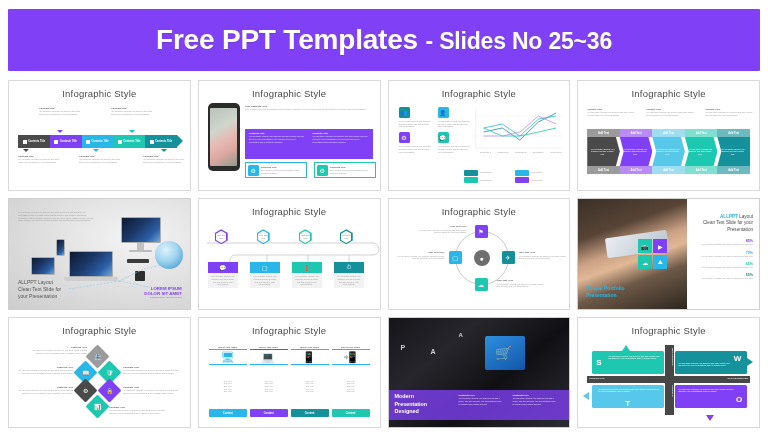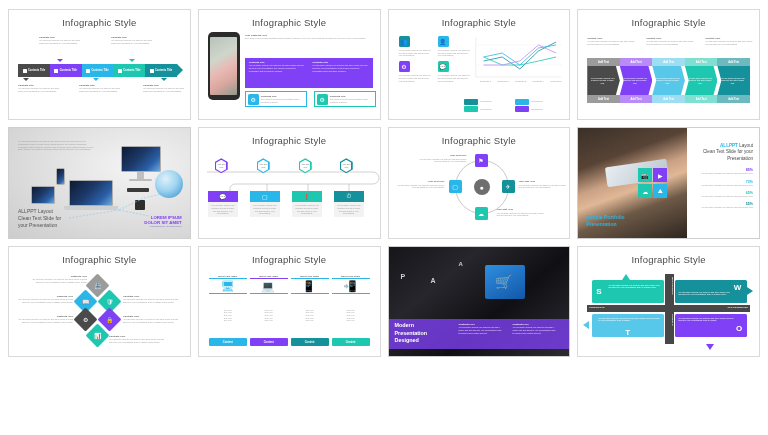--- a/index.html
+++ b/index.html
@@ -99,20 +99,26 @@
   .swot-letter { font-size:8px; font-weight:bold; color:#fff; }
   .axis-v { position:absolute; background:#474747; }
   .axis-h { position:absolute; background:#474747; }
   .axis-txt { color:#fff; font-size:2.2px; font-weight:bold; letter-spacing:.2px; }
 </style>
 </head>
 <body>
 
 <div class="page">
 
+  <div class="banner">
+    <div class="banner-title">
+      <span>Free PPT Templates</span>
+      <span class="sub">- Slides No 25~36</span>
+    </div>
+  </div>
 
   <div class="grid">
 
     <div class="slide">
       <div class="s-title">Infographic Style</div>
 
       <div style="position:absolute;left:30px;top:26px;width:44px;">
         <div class="tiny-h">Contents Title</div>
         <div class="tiny">You can simply impress your audience and add a unique zing and appeal to your Presentations.</div>
       </div>

